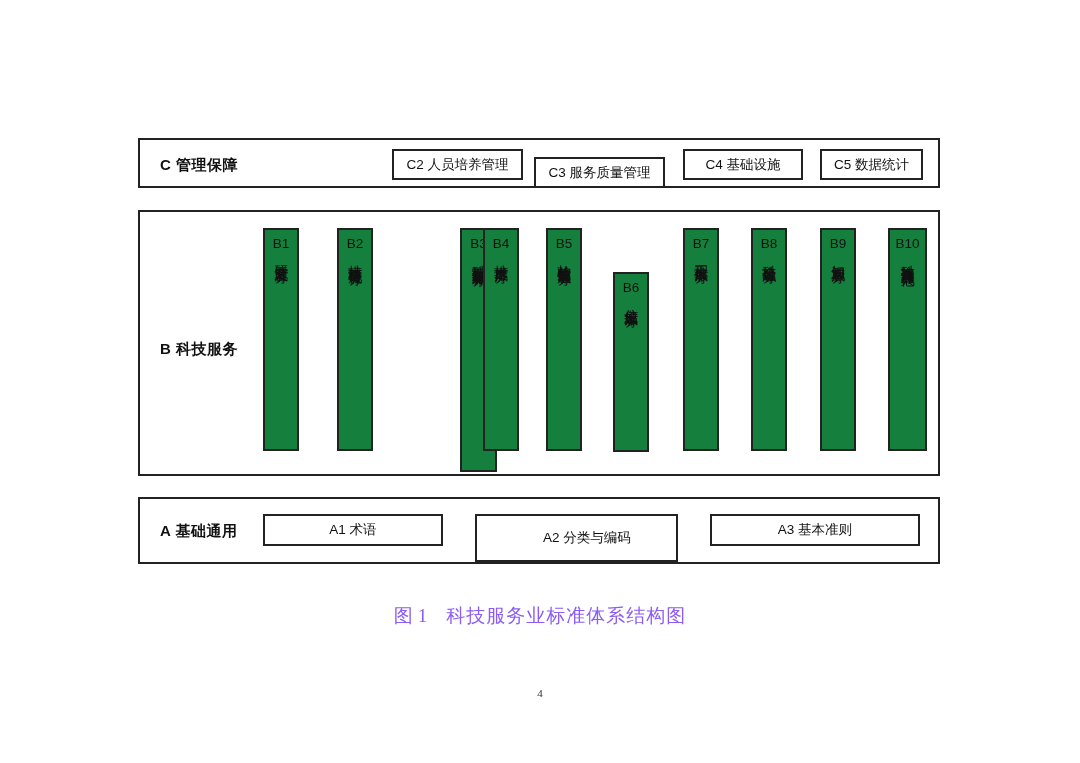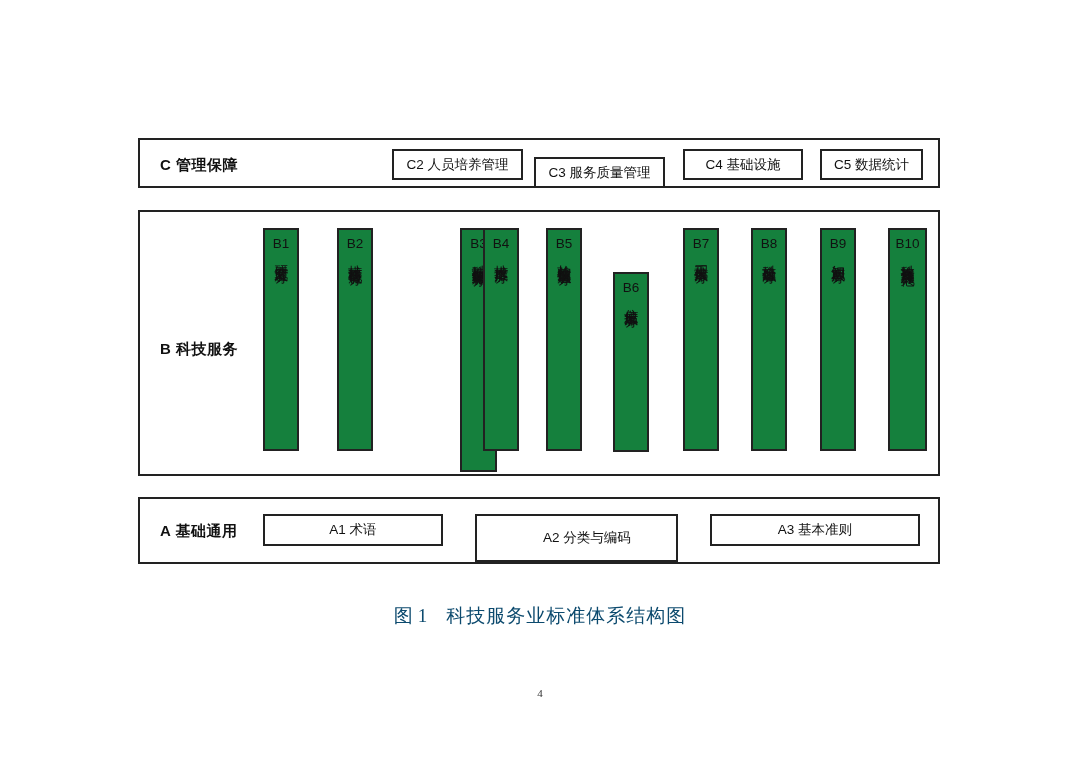--- a/index.html
+++ b/index.html
@@ -83,21 +83,21 @@
   }
 
   
   .caption {
     position: absolute;
     left: 0;
     right: 0;
     text-align: center;
     font-family: "Liberation Serif", "DejaVu Serif", serif;
     font-size: 19px;
-    color: #0c4a6e;
+    color: #8b5cf6;
     letter-spacing: 1px;
   }
   .caption .cap-fig { margin-right: 4px; }
   .caption .cap-num { margin-right: 18px; }
 
   
   .folio {
     position: absolute;
     left: 0;
     right: 0;

